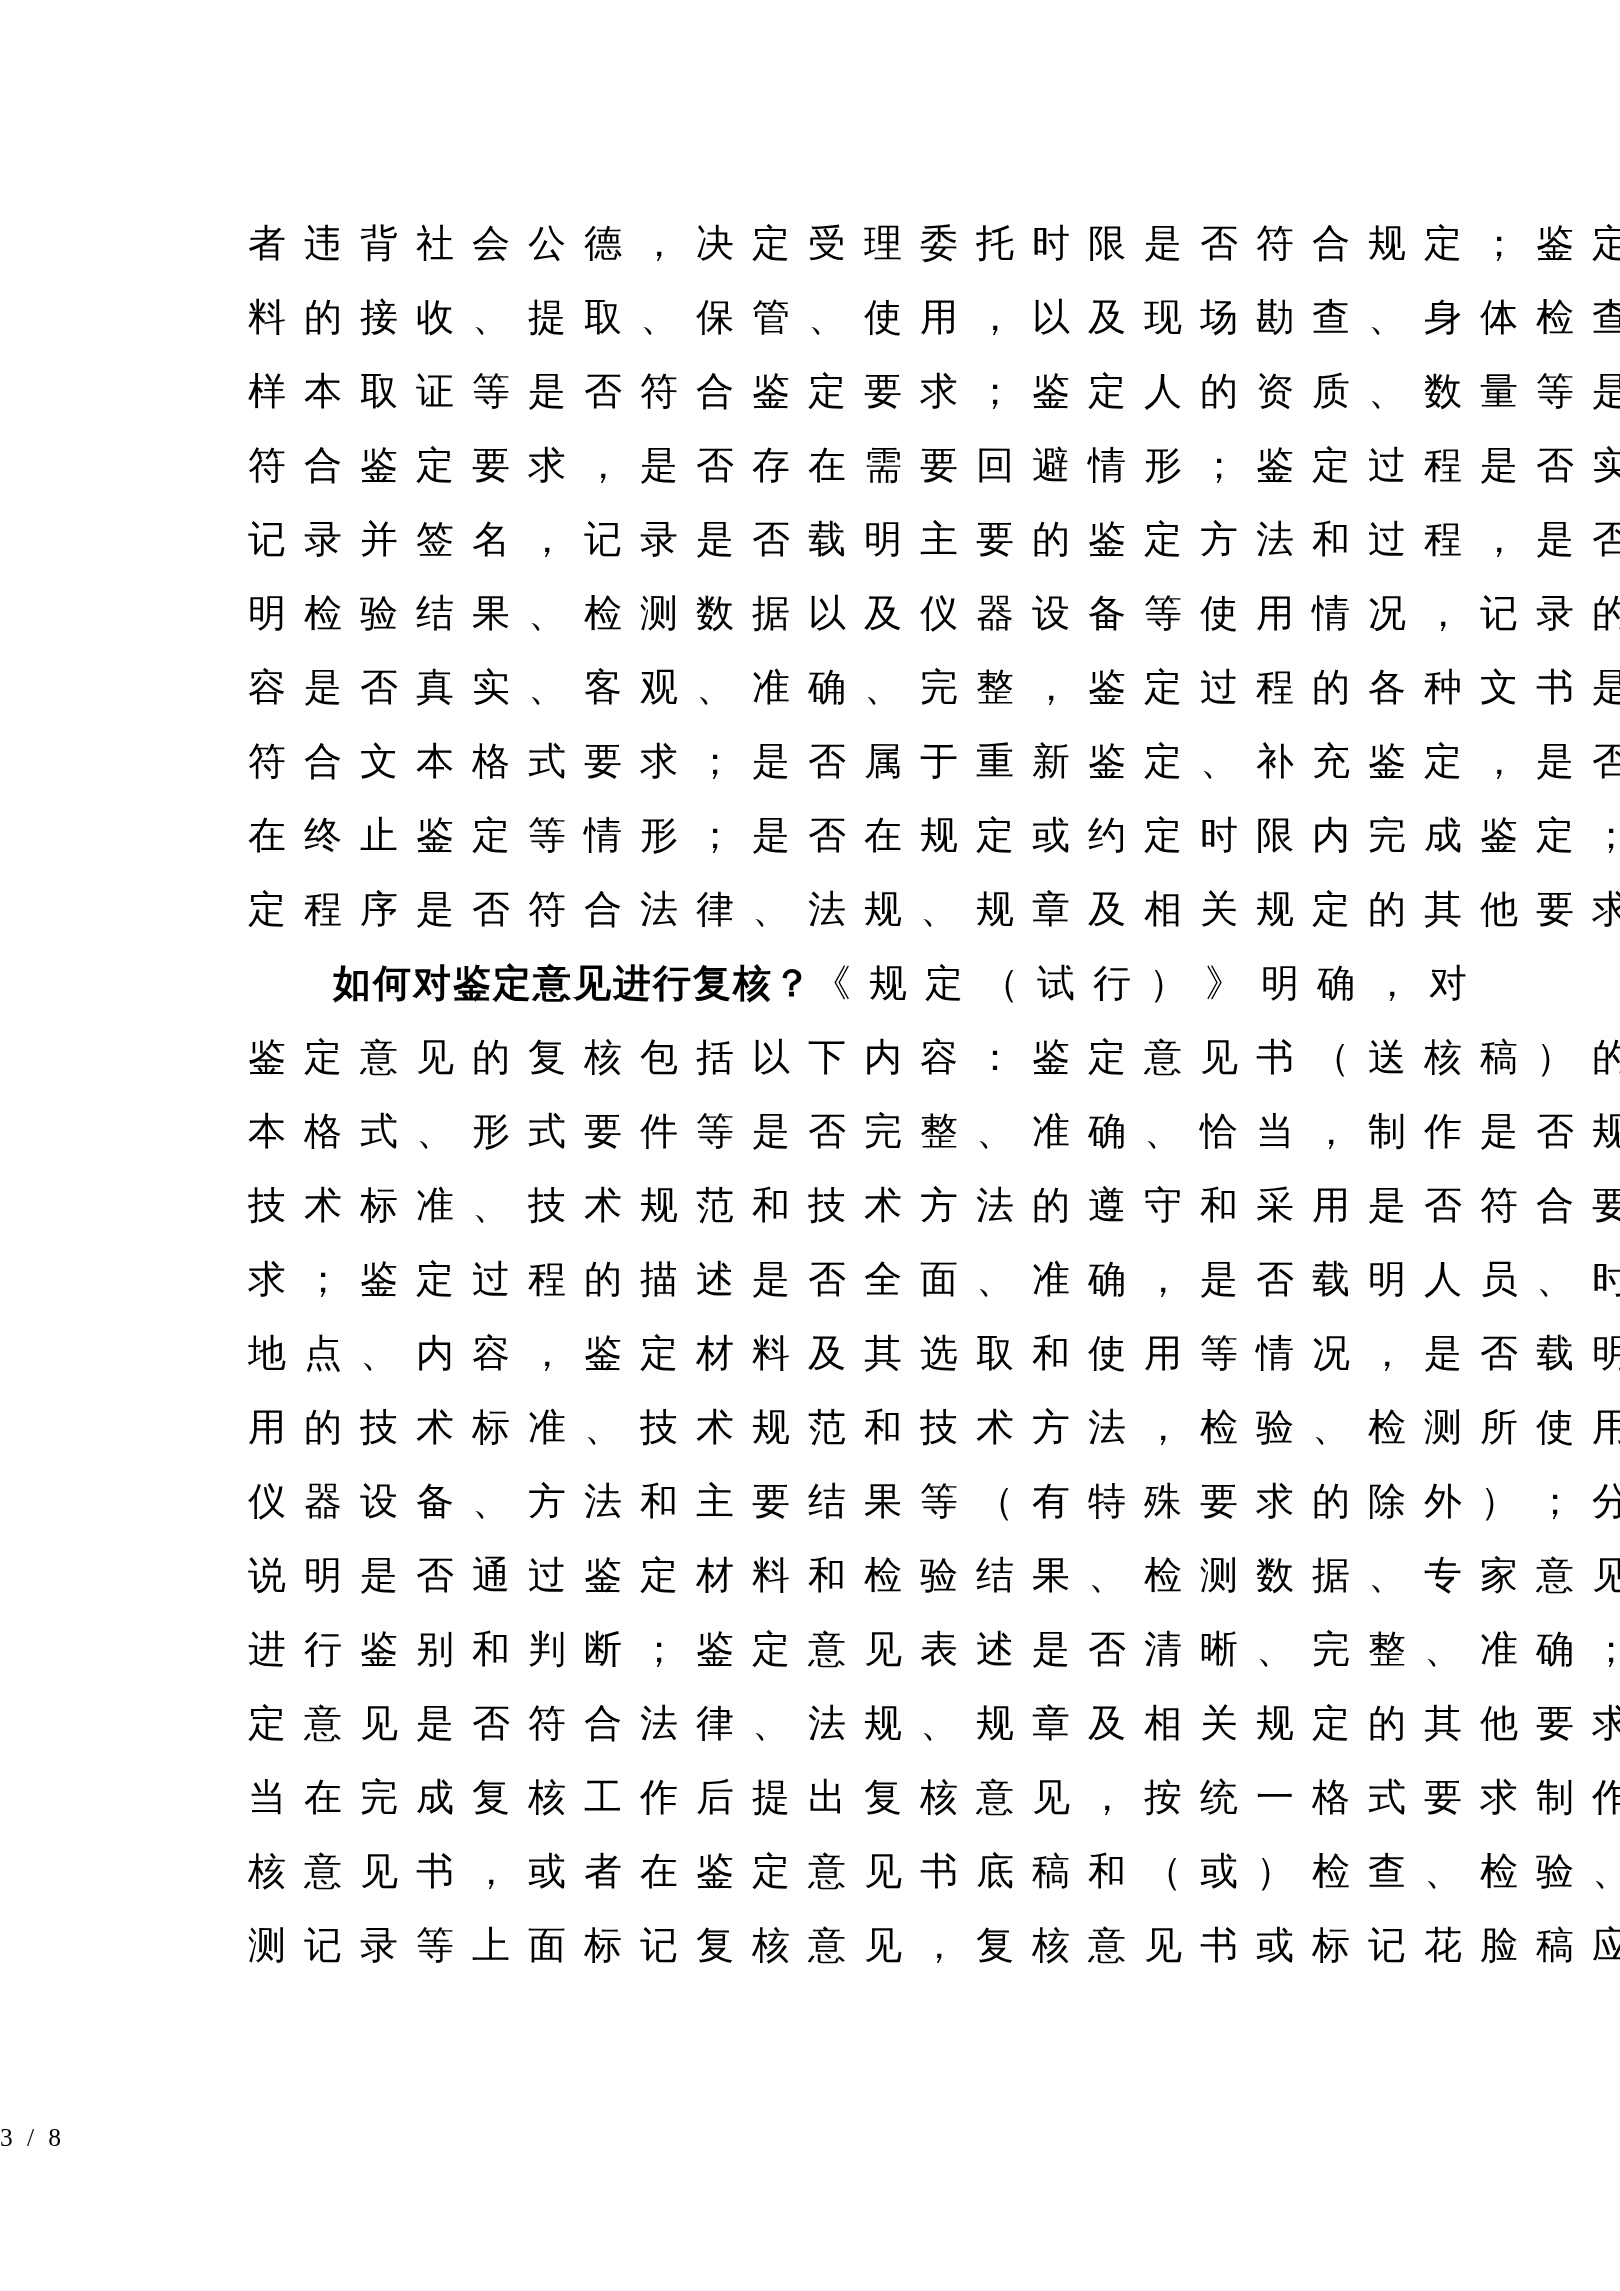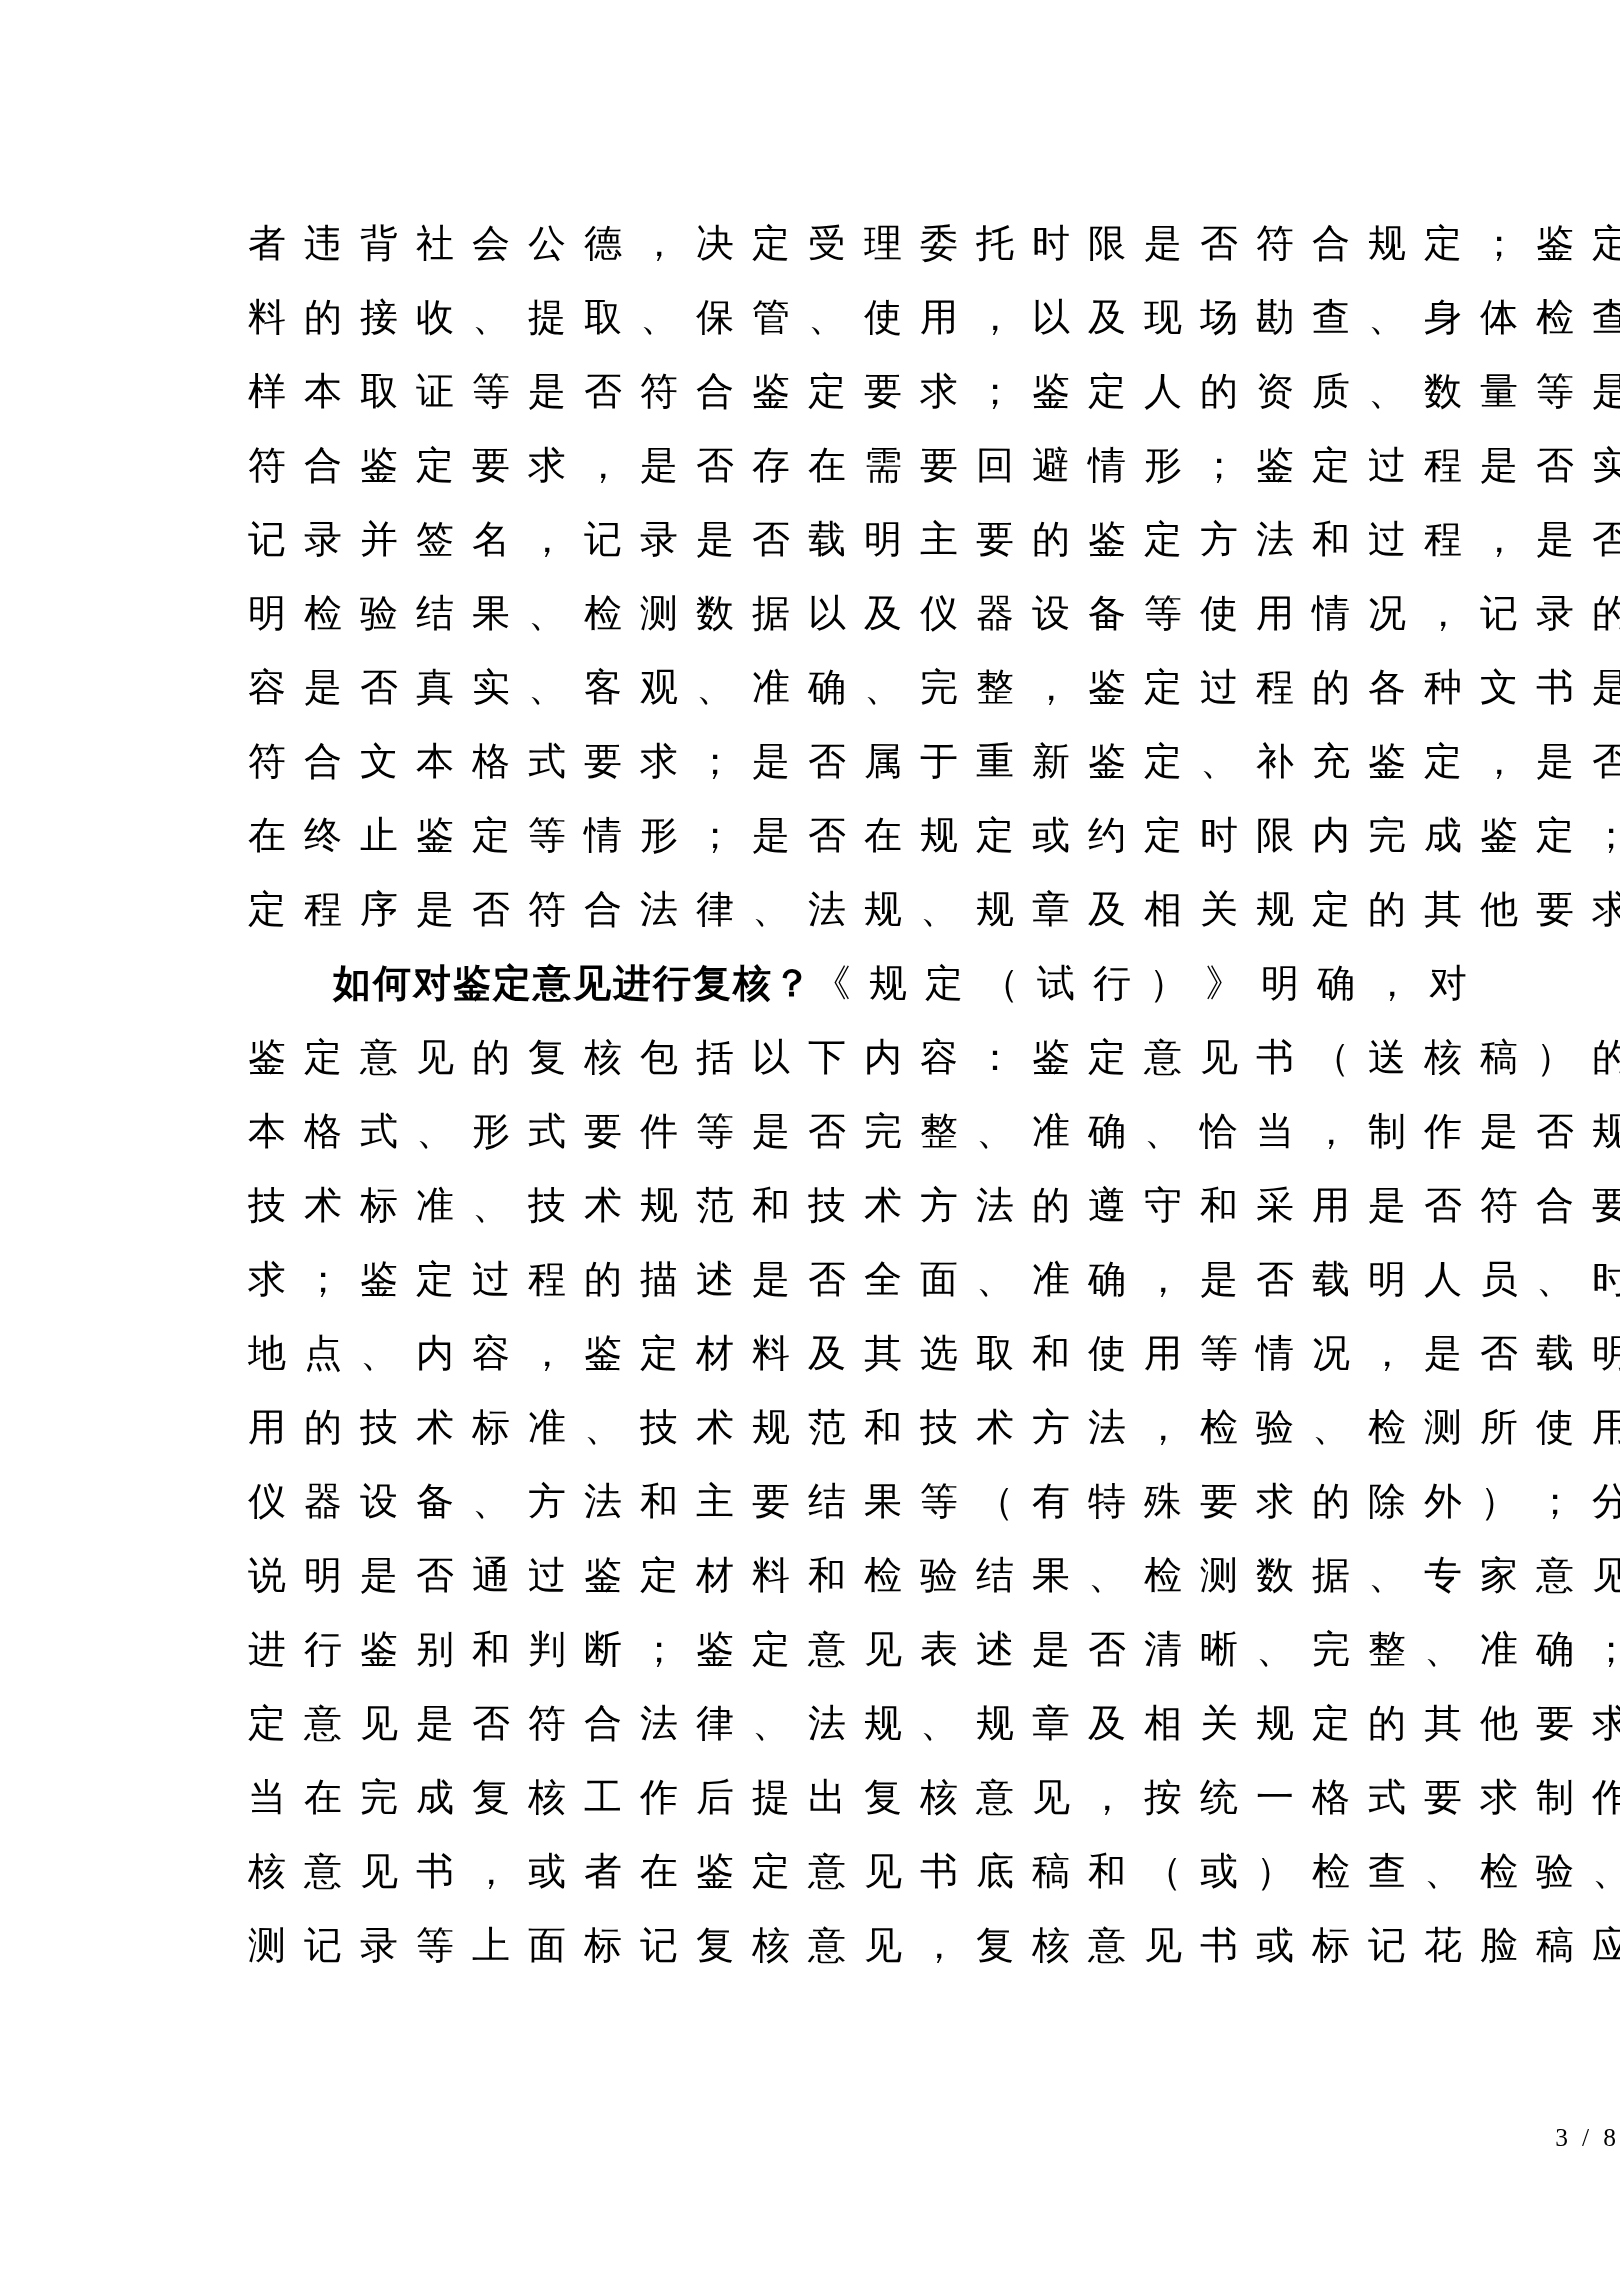--- a/index.html
+++ b/index.html
@@ -42,21 +42,21 @@
   .lead {
     font-family: Liberation Mono, monospace;
     font-weight: bold;
     letter-spacing: 2px;
   }
   .footer {
     position: absolute;
     left: 0;
     width: 1620px;
     top: 2123px;
-    text-align: right;
+    text-align: left;
     font-family: "Liberation Serif", "DejaVu Serif", serif;
     font-size: 25.5px;
     letter-spacing: 3.9px;
   }
 </style>
 </head>
 <body>
 
 <div class="page">
   <div class="text-block">

